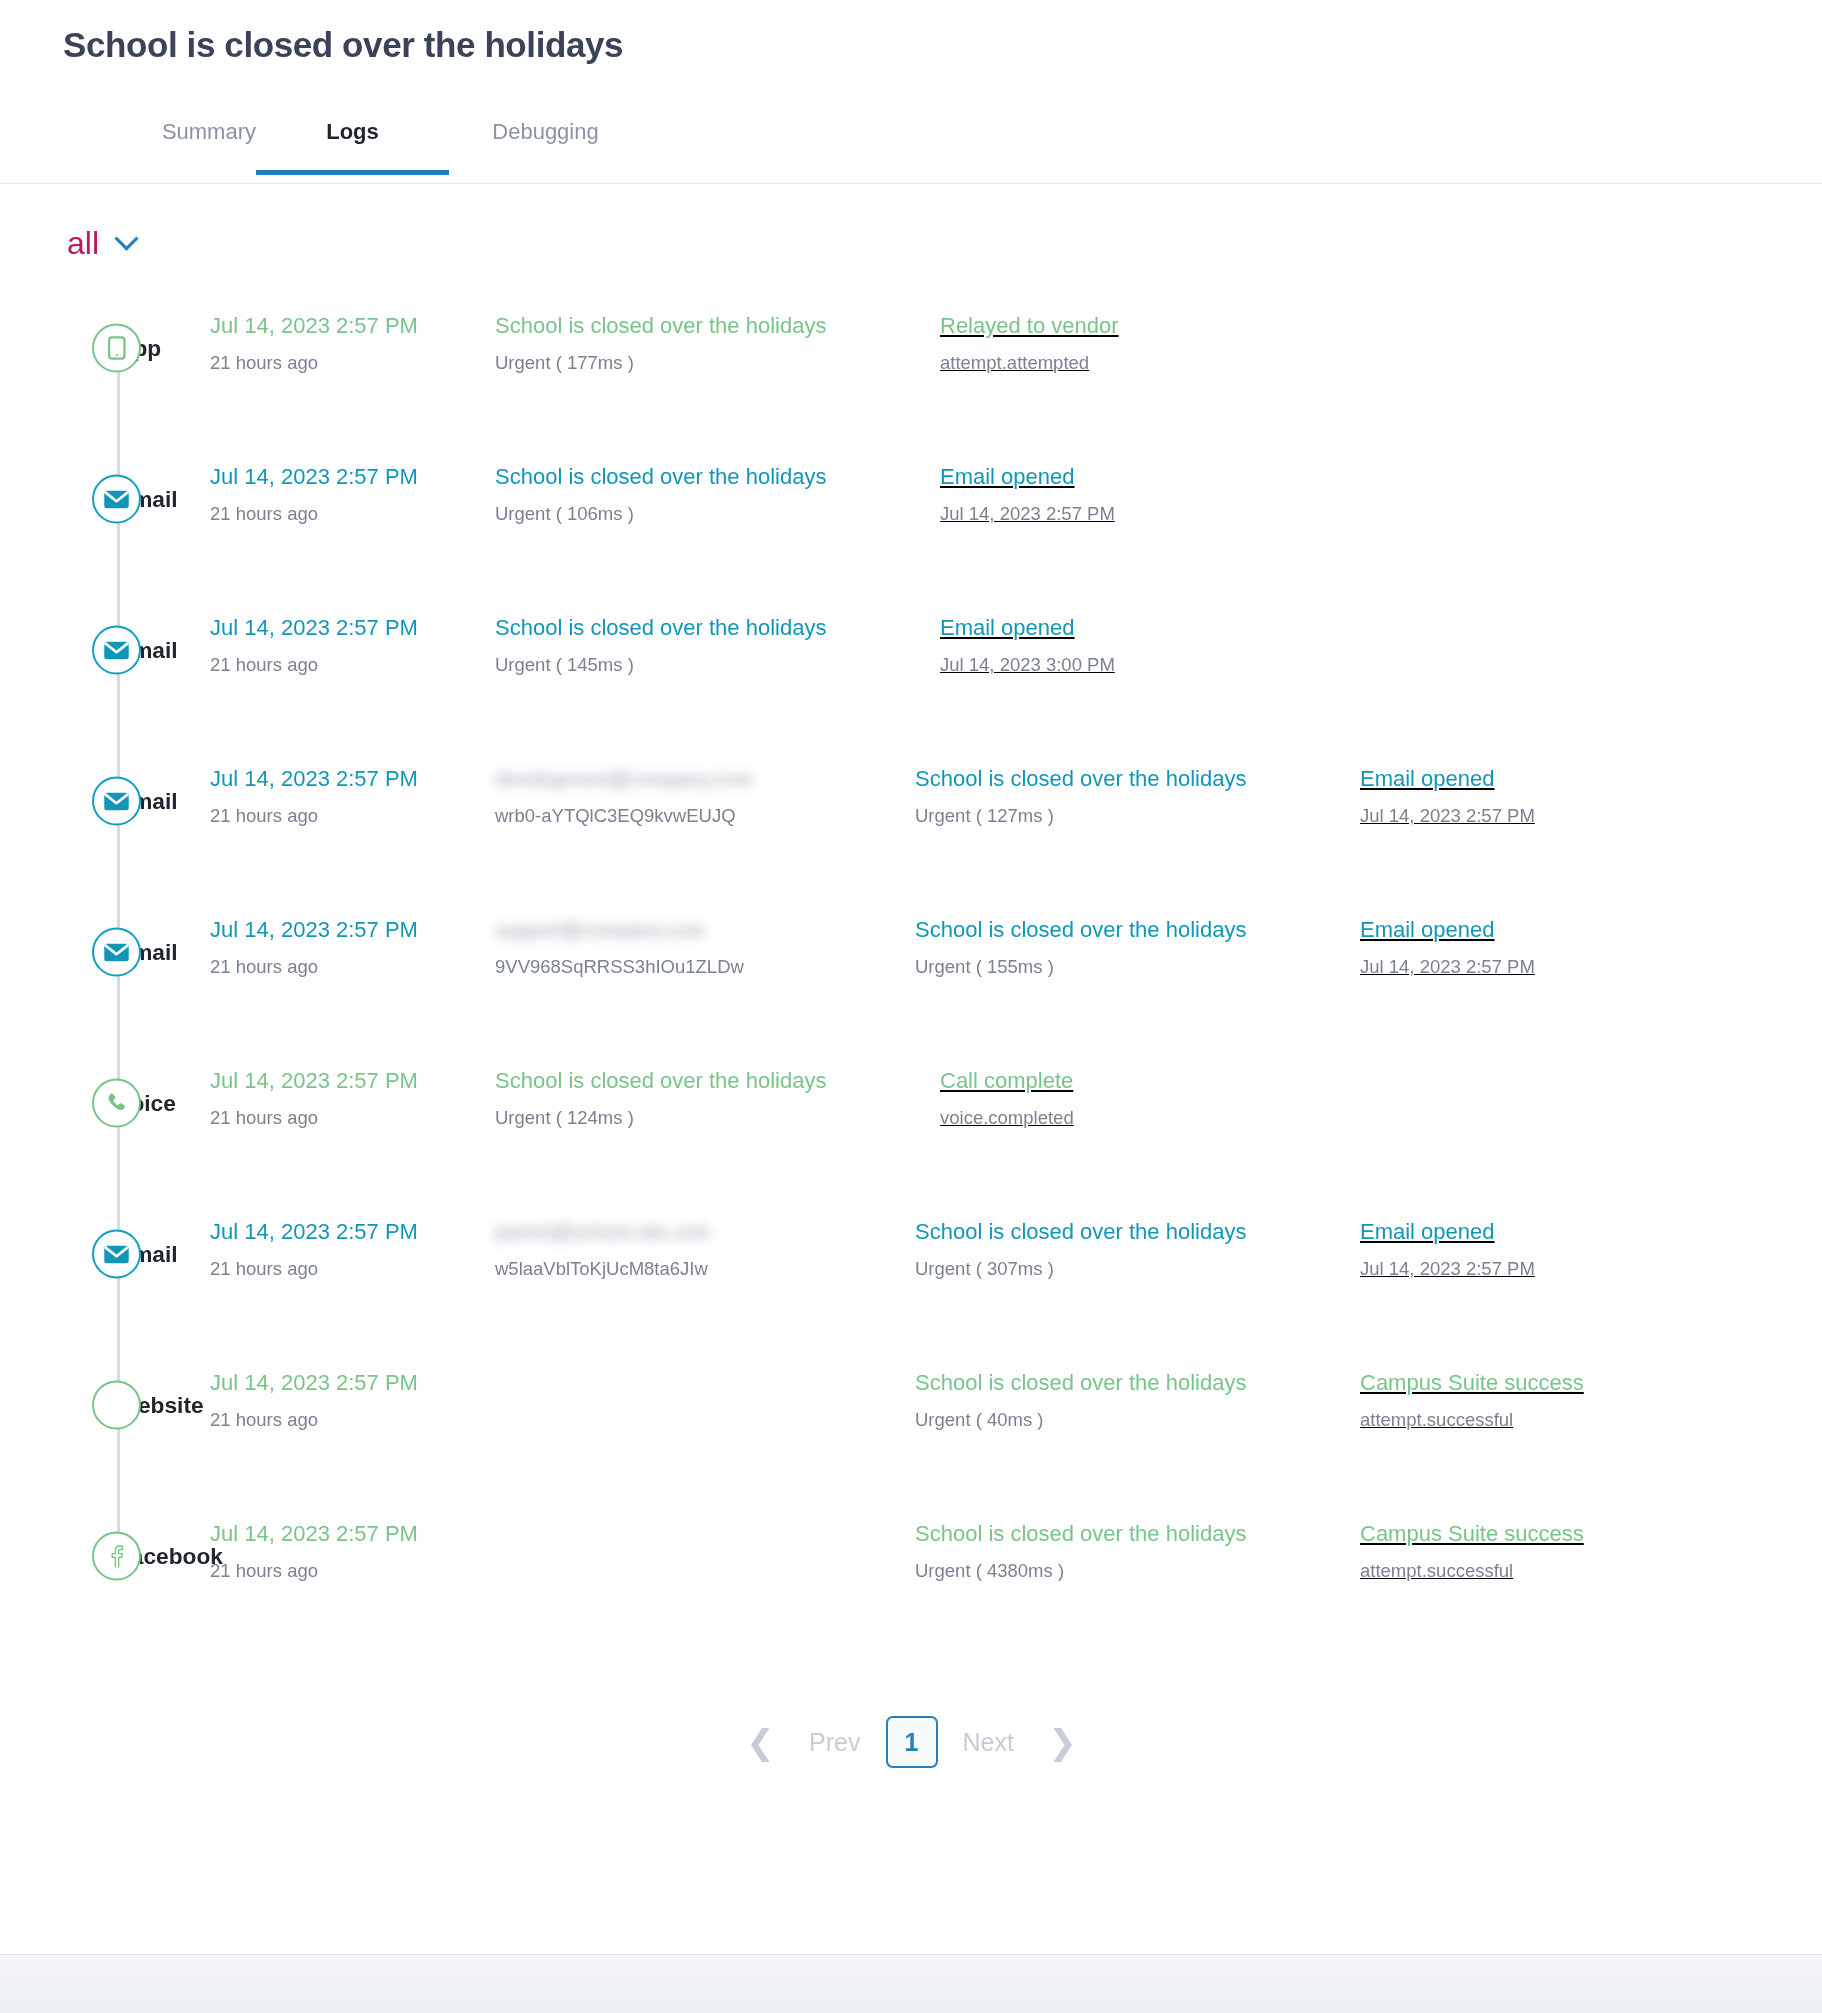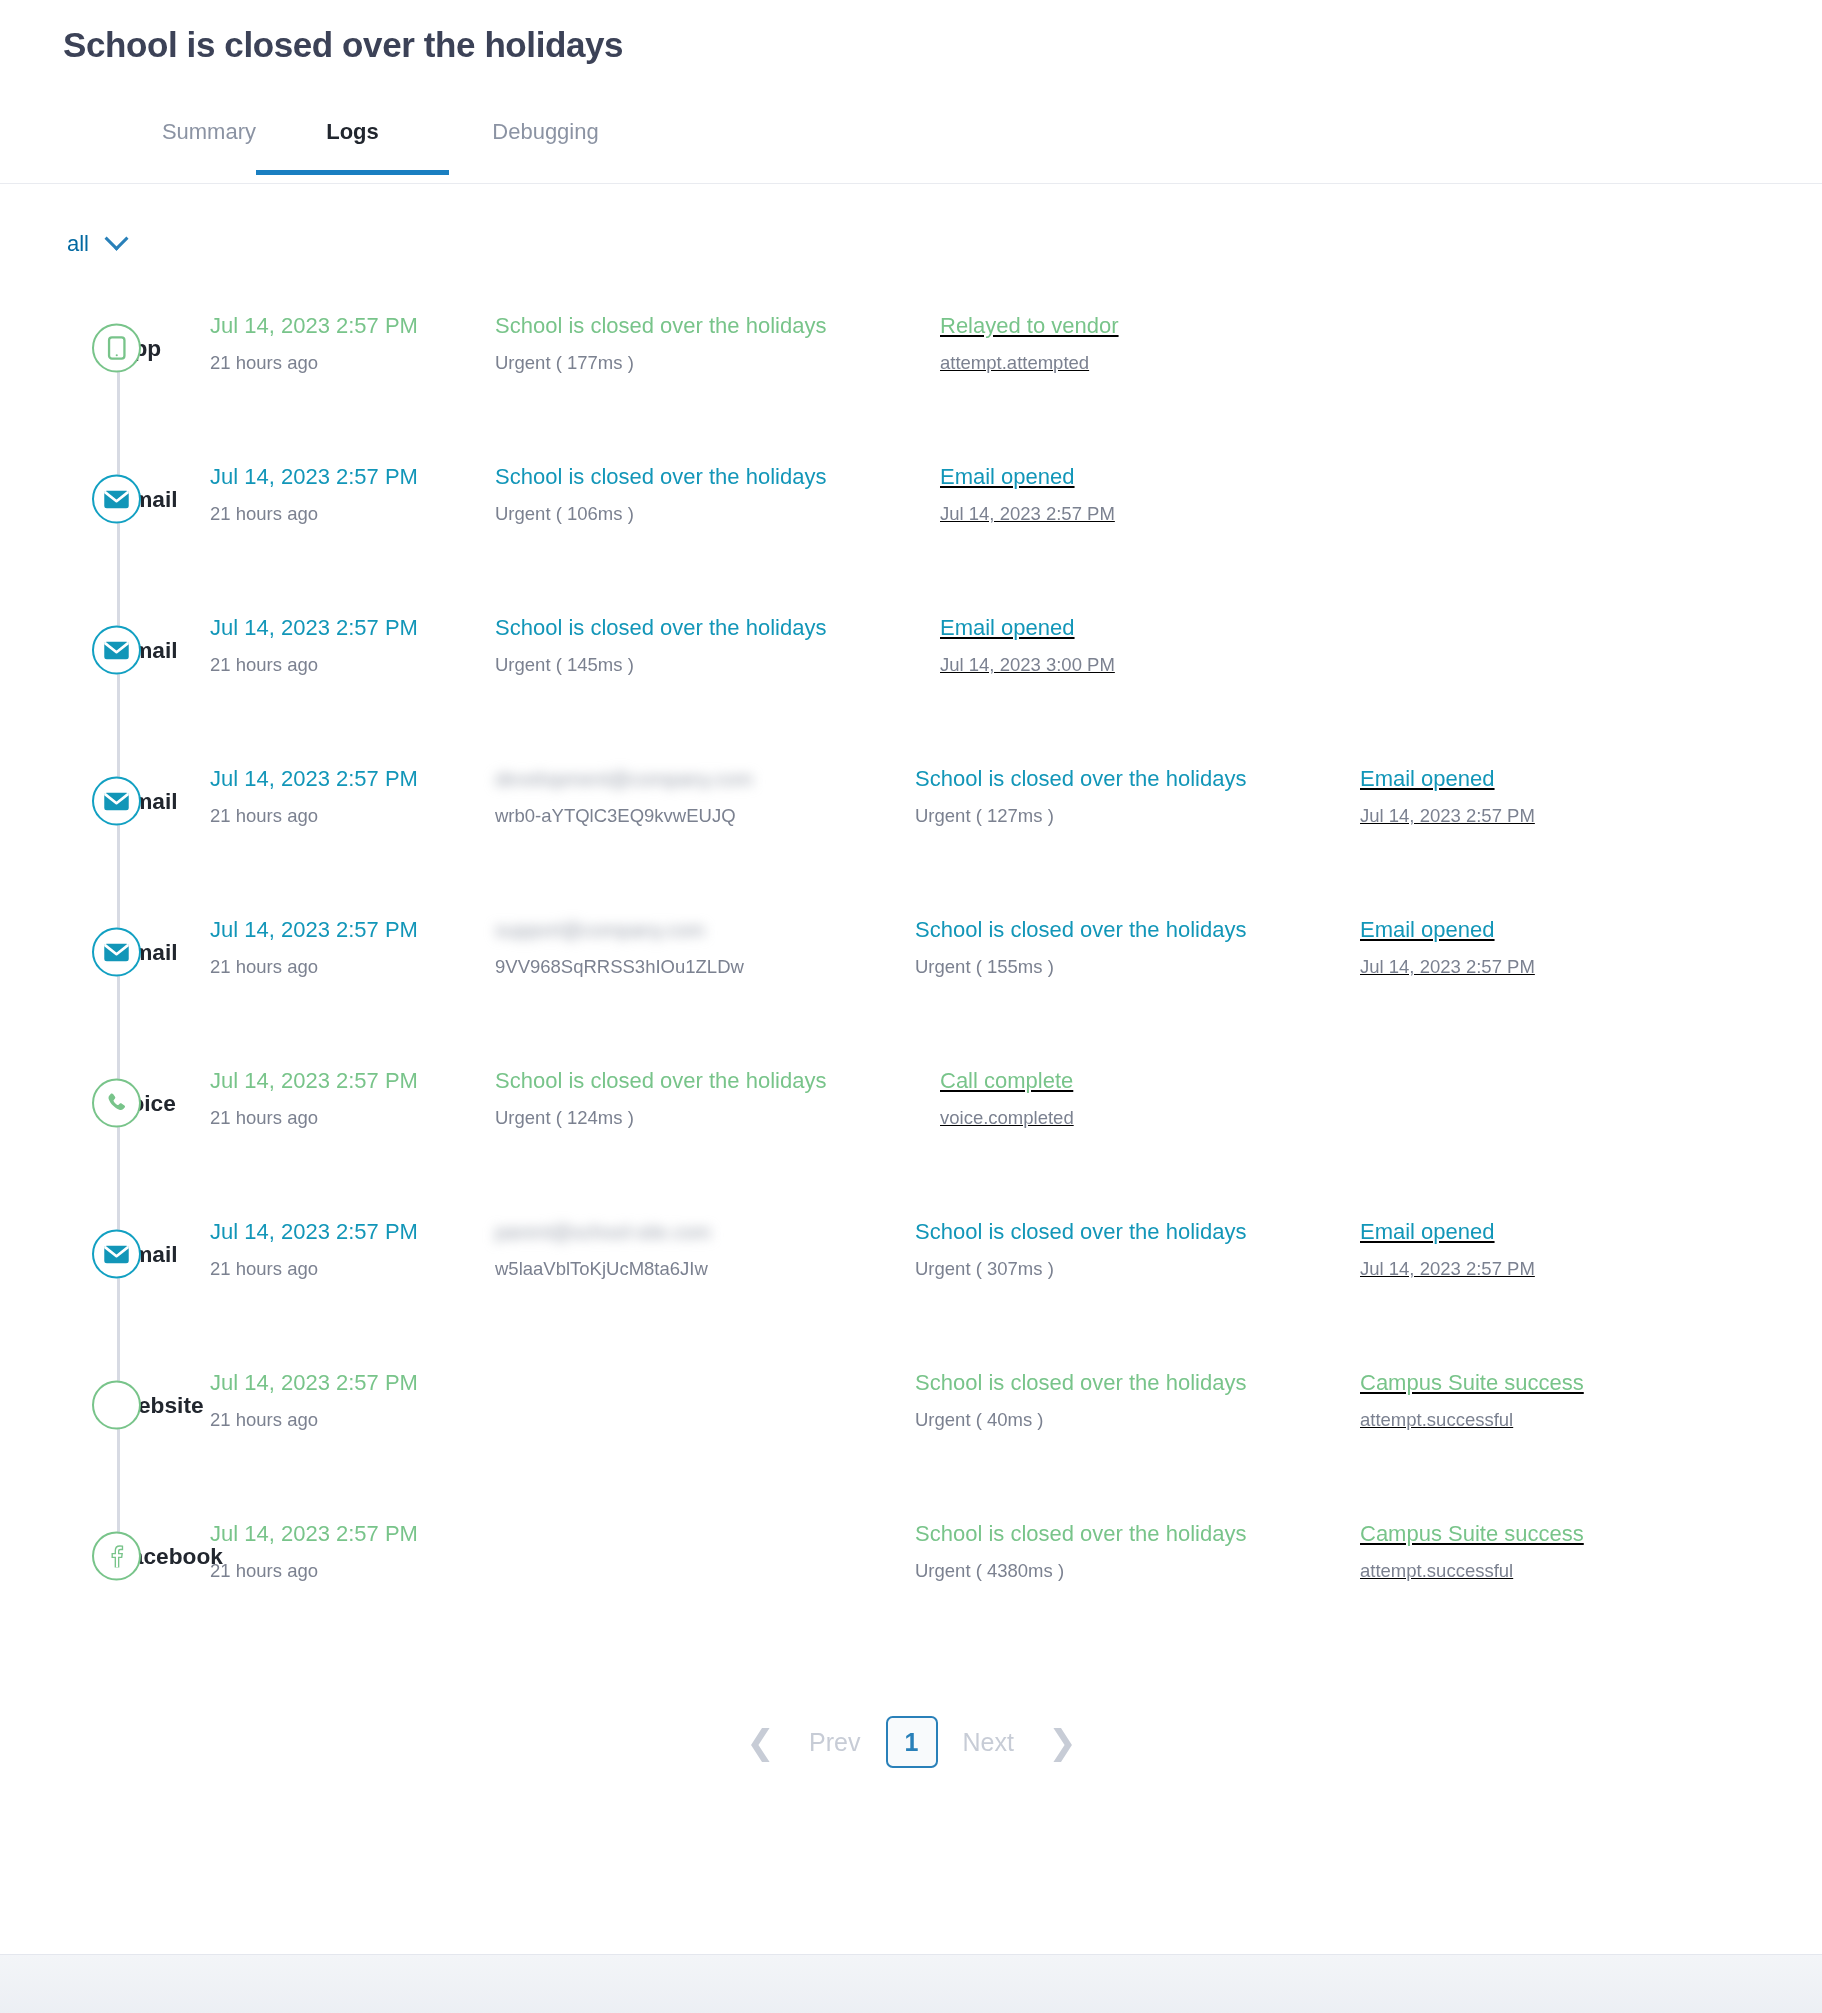--- a/index.html
+++ b/index.html
@@ -57,21 +57,21 @@
     display: flex;
     align-items: center;
     height: 77px;
   }
   .filter-select {
     display: inline-flex;
     align-items: center;
     gap: 18.5px;
     cursor: pointer;
   }
-  .filter-label { font-size: 22px; color: #0369a1; }
+  .filter-label { font-size: 32px; color: #be185d; }
   .chev {
     width: 17px; height: 17px;
     border-right: 3.4px solid #2980b9;
     border-bottom: 3.4px solid #2980b9;
     transform: rotate(45deg) translate(-3.4px,-3.4px);
   }
 
   
   .log-list { position: relative; padding-top: 11.7px; }
 

